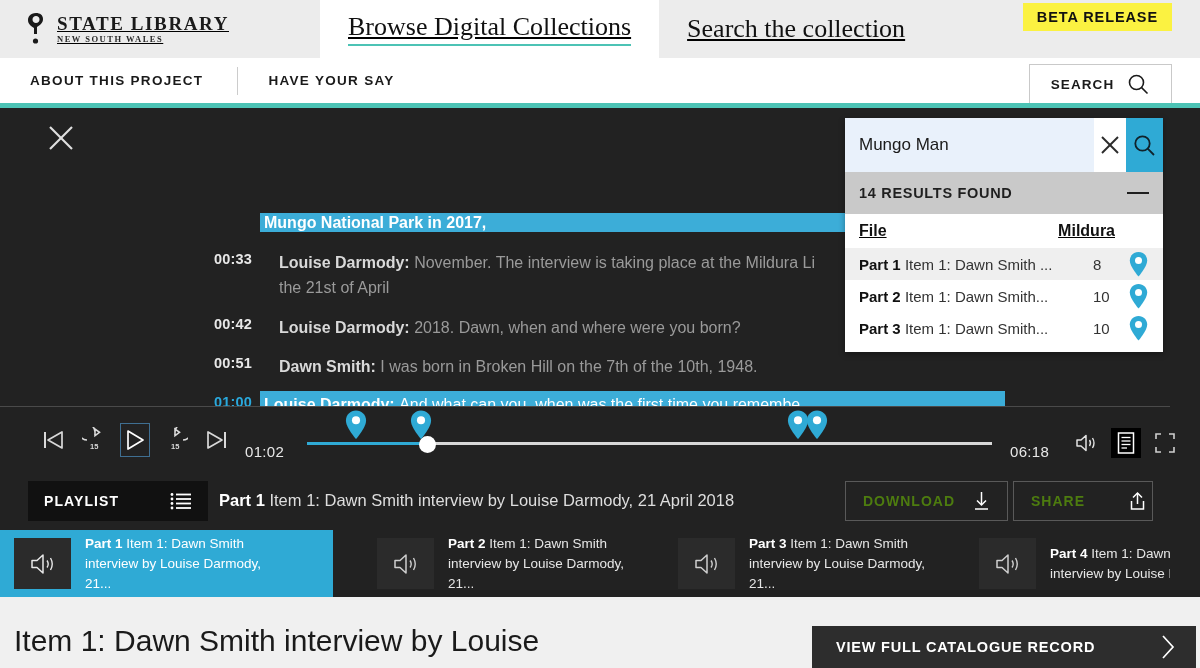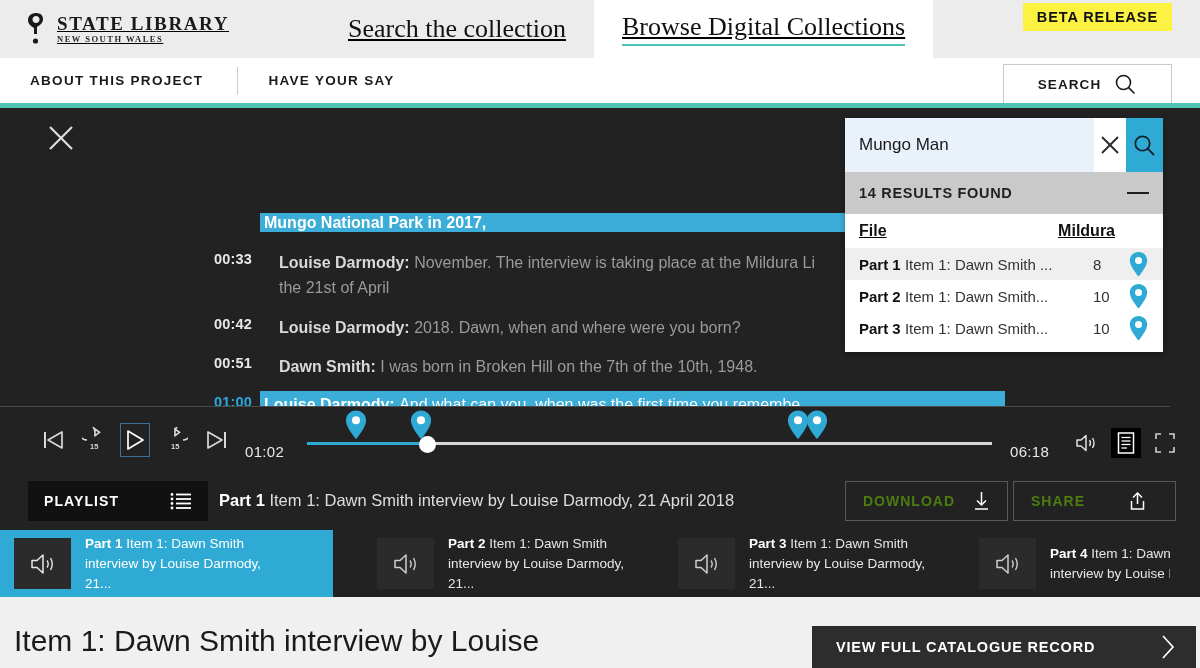--- a/index.html
+++ b/index.html
@@ -57,21 +57,21 @@
     position: absolute; left: 0; top: 58px; width: 1200px; height: 45px;
     background: #ffffff; display: flex; align-items: center;
   }
   .subnav-item {
     font-size: 13.5px; font-weight: 700; letter-spacing: 1.3px; color: #1a1a1a;
     padding: 0 0 0 30px; cursor: pointer; white-space: nowrap;
   }
   .subnav-div { width: 1px; height: 28px; background: #ccc; margin-left: 34px; }
   .search-box {
     position: absolute; right: 28px; top: 6px;
-    width: 169px; height: 40px; border: 1px solid #c9c9c9; background: #fff;
+    width: 143px; height: 40px; border: 1px solid #c9c9c9; background: #fff;
     display: flex; align-items: center; justify-content: center; gap: 12px;
     cursor: pointer;
   }
   .search-box span {
     font-size: 13.5px; font-weight: 700; letter-spacing: 1.1px; color: #1a1a1a;
   }
 
   
   .teal-rule {
     position: absolute; left: 0; top: 103px; width: 1200px; height: 5px;
@@ -302,25 +302,25 @@
           <path d="M10 1 C4 1 2 5 2 8 C2 12 5 14 8 16 L8 22 L11 22 L11 15 C14 13 17 11 17 7 C17 3 14 1 10 1 Z
                    M10 4 C12 4 13.5 5.5 13.5 7.5 C13.5 9.5 12 11 10 11 C8 11 6.5 9.5 6.5 7.5 C6.5 5.5 8 4 10 4 Z" fill="#1a1a1a"></path>
           <circle cx="9.5" cy="29" r="2.6" fill="#1a1a1a"></circle>
         </svg>
       </div>
       <div class="brand-text">
         <span class="brand-title">STATE LIBRARY</span>
         <span class="brand-sub">NEW SOUTH WALES</span>
       </div>
     </div>
+    <div class="nav-tab active">
+      <span class="tab-inner">Browse Digital Collections</span>
+    </div>
     <div class="nav-tab">
       <span class="tab-inner">Search the collection</span>
-    </div>
-    <div class="nav-tab active">
-      <span class="tab-inner">Browse Digital Collections</span>
     </div>
     <div class="beta">BETA RELEASE</div>
   </div>
 
   <div class="subnav">
     <div class="subnav-item">ABOUT THIS PROJECT</div>
     <div class="subnav-div"></div>
     <div class="subnav-item">HAVE YOUR SAY</div>
     <div class="search-box">
       <span>SEARCH</span>
@@ -557,21 +557,21 @@
     <div class="dlbtn" style="left:845px; width:163px;">
       <span>DOWNLOAD</span>
       <span>
         <svg width="17" height="20" viewBox="0 0 17 20">
           <line x1="8.5" y1="1" x2="8.5" y2="13" stroke="#ffffff" stroke-width="1.5"></line>
           <path d="M4 9.5 L8.5 14 L13 9.5" fill="none" stroke="#ffffff" stroke-width="1.5"></path>
           <line x1="2" y1="18" x2="15" y2="18" stroke="#ffffff" stroke-width="1.5"></line>
         </svg>
       </span>
     </div>
-    <div class="dlbtn" style="left:1013px; width:163px;gap:44px;">
+    <div class="dlbtn" style="left:1013px; width:140px;gap:44px;">
       <span>SHARE</span>
       <span>
         <svg width="17" height="20" viewBox="0 0 17 20">
           <path d="M4 6.5 L8.5 2 L13 6.5" fill="none" stroke="#ffffff" stroke-width="1.5"></path>
           <line x1="8.5" y1="2" x2="8.5" y2="13" stroke="#ffffff" stroke-width="1.5"></line>
           <path d="M2.5 10 L2.5 18 L14.5 18 L14.5 10" fill="none" stroke="#ffffff" stroke-width="1.5"></path>
         </svg>
       </span>
     </div>
   </div>

